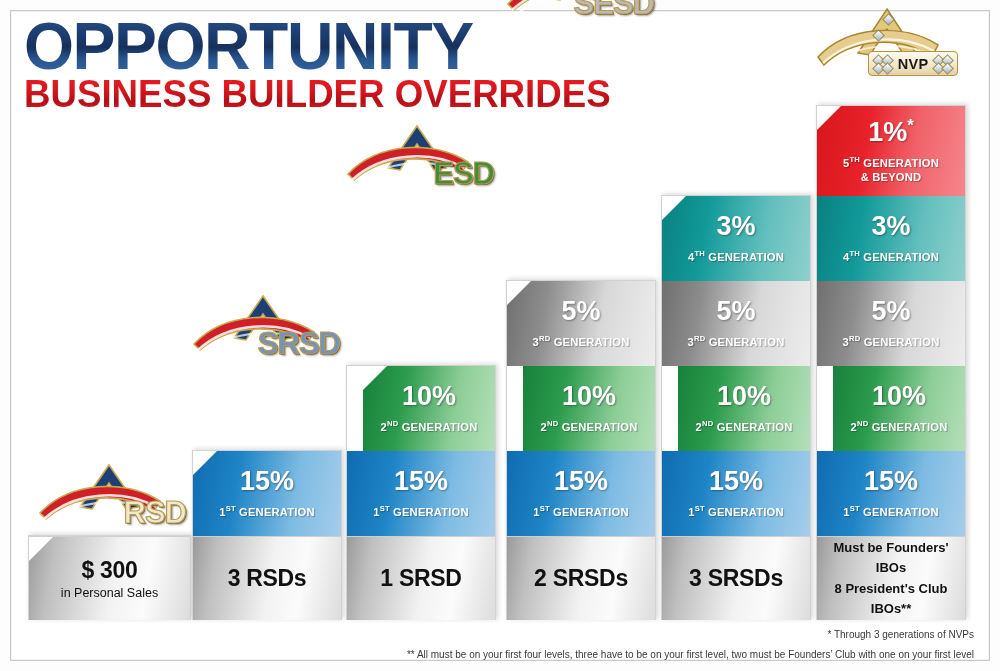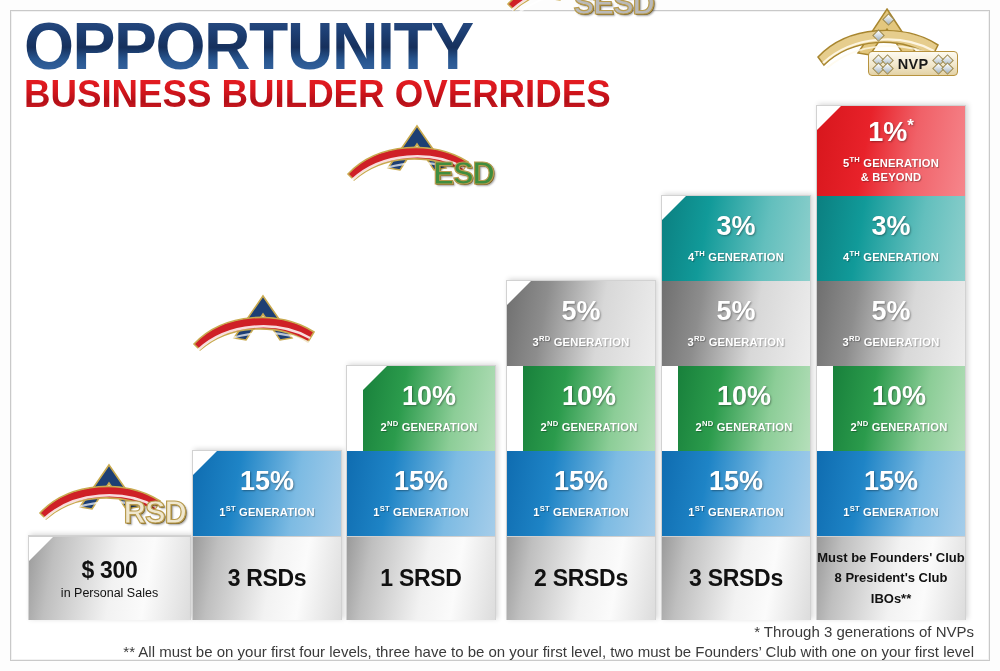--- a/index.html
+++ b/index.html
@@ -164,21 +164,21 @@
   .nvp-plate .txt{font-size:14.5px;font-weight:bold;color:#1a1a1a;letter-spacing:0.3px;}
   .gem{
     position:absolute;width:7px;height:7px;
     background:linear-gradient(135deg,#ffffff,#cfd8df 55%,#9fb0bd);
     border:0.8px solid #9b8a55;
     transform:rotate(45deg);
   }
   
   .fn{
     position:absolute;right:26px;
-    font-size:15px;color:#3a3a3a;
+    font-size:10px;color:#3a3a3a;
     text-align:right;
     white-space:nowrap;
   }
   .fn1{bottom:31px;}
   .fn2{bottom:11px;}
 </style>
 </head>
 <body>
 
 <div class="poster">
@@ -211,20 +211,21 @@
     </div>
 
     <div class="col" style="left:192px;width:150px;">
       <div class="pin" style="left:-4px;top:-158px;">
         <svg viewBox="0 0 150 72">
           <path d="M75 4 L104 46 L92 48 L75 22 L58 48 L46 46 Z" fill="#1d3f74" stroke="#c8a94e" stroke-width="1.6"></path>
           <path d="M6 52 C36 20 92 18 126 40 L120 50 C88 30 40 33 12 58 Z" fill="#cf2027" stroke="#c8a94e" stroke-width="1.6"></path>
           <path d="M10 58 C40 30 90 28 122 46" stroke="#ffffff" stroke-width="2.4" fill="none" opacity="0.85"></path>
           <path d="M14 63 C44 37 92 35 124 52" stroke="#ffffff" stroke-width="2.2" fill="none" opacity="0.7"></path>
         </svg>
+        <div class="pin-label lbl-srsd">SRSD</div>
       </div>
       <div class="stack">
         <div class="tier t-blue" style="height:85px;">
           <div class="fold"></div>
           <div class="pct">15%</div>
           <div class="gen">
             <span>1</span><sup>ST</sup> <span>GENERATION</span>
           </div>
         </div>
         <div class="base" style="height:84px;">
@@ -381,21 +382,21 @@
             <span>2</span><sup>ND</sup> <span>GENERATION</span>
           </div>
         </div>
         <div class="tier t-blue" style="height:85px;">
           <div class="pct">15%</div>
           <div class="gen">
             <span>1</span><sup>ST</sup> <span>GENERATION</span>
           </div>
         </div>
         <div class="base" style="height:84px;">
-          <div class="two-line">Must be Founders' Club</div>
+          <div class="two-line">Must be Founders' IBOs</div>
           <div class="two-line">8 President's Club IBOs**</div>
         </div>
       </div>
     </div>
 
   </div>
 
   <div class="fn fn1">* Through 3 generations of NVPs</div>
   <div class="fn fn2">** All must be on your first four levels, three have to be on your first level, two must be Founders’ Club with one on your first level</div>
 </div>

